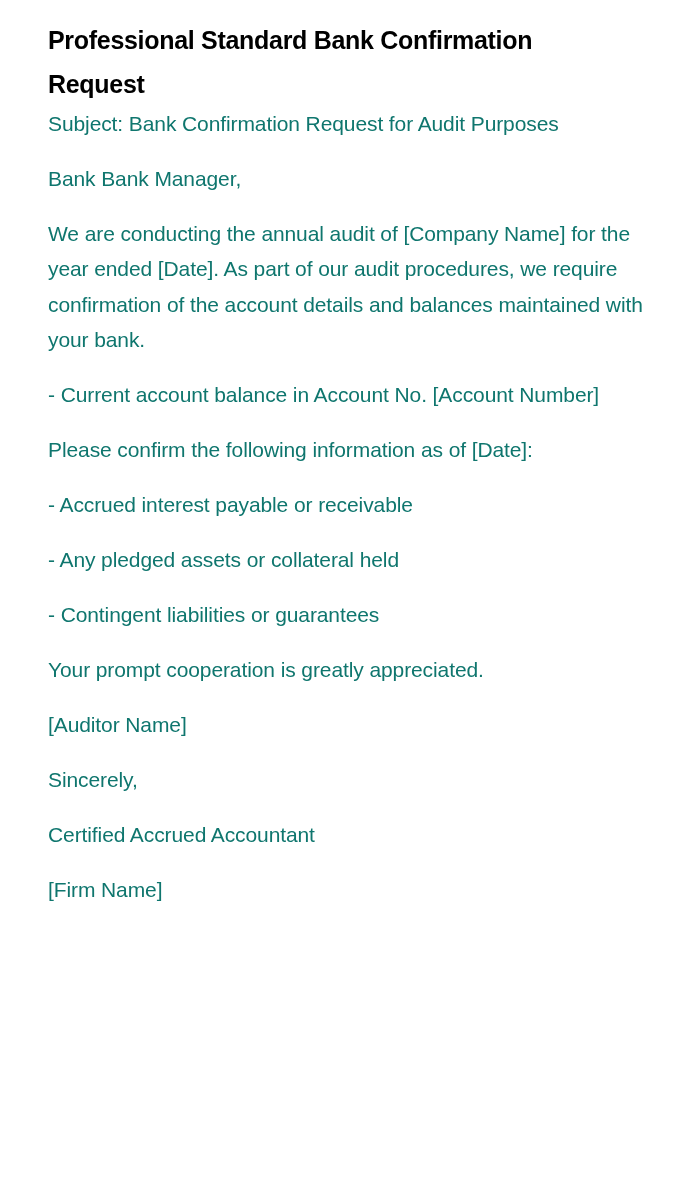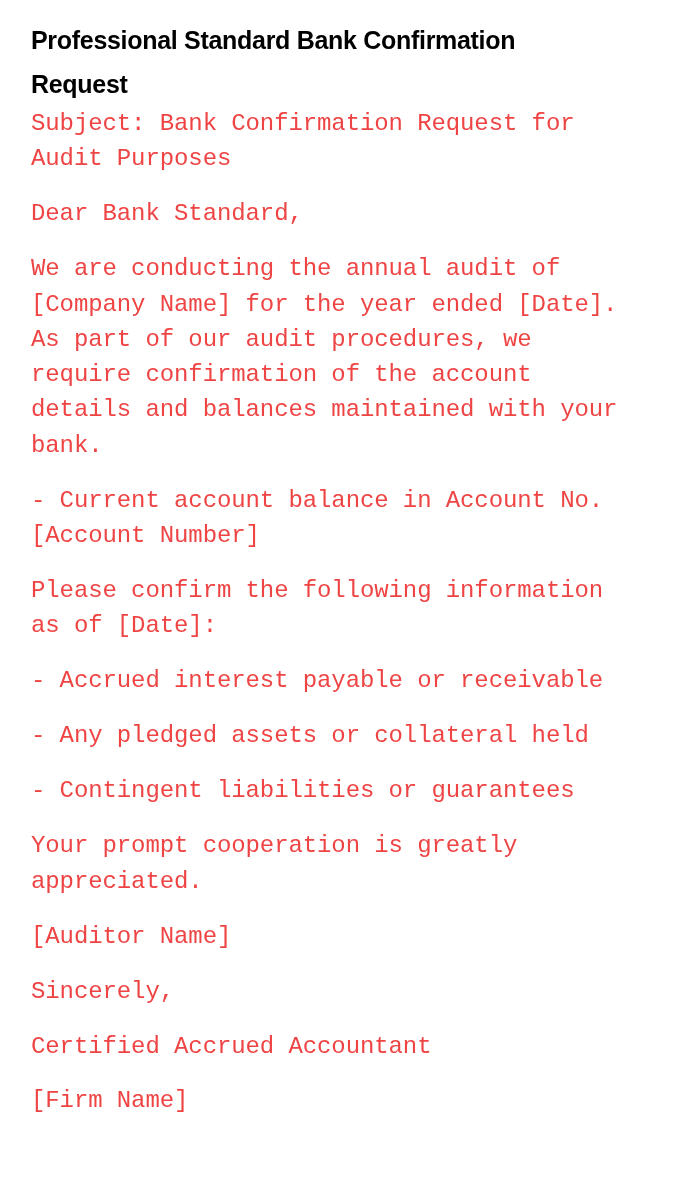--- a/index.html
+++ b/index.html
@@ -9,56 +9,55 @@
     }
     body {
       width: 700px;
       height: 1177px;
       overflow: hidden;
       font-family: "Liberation Sans", sans-serif;
       color: #111111;
     }
     .page {
       position: relative;
-      padding: 18px 40px 0 31px;
+      padding: 18px 40px 0 48px;
       box-sizing: border-box;
       width: 700px;
     }
     .title {
       font-family: "Liberation Sans", sans-serif;
       font-weight: bold;
       font-size: 25px;
       line-height: 44px;
       margin: 0 0 0 0;
       letter-spacing: -0.3px;
       color: #000000;
       width: 560px;
     }
     .para {
-      font-size: 24px;
+      font-size: 21px;
       line-height: 35.3px;
       margin: 0 0 19.7px 0;
-      color: #ef4444;
+      color: #0f766e;
       letter-spacing: -0.1px;
       width: 600px;
-      font-family: Liberation Mono, monospace;
     }
     .subject {
       margin-top: 0px;
     }
   </style>
 </head>
 <body>
 
 <div class="page">
   <h1 class="title">Professional Standard Bank Confirmation Request</h1>
 
   <p class="para subject">Subject: Bank Confirmation Request for Audit Purposes</p>
 
-  <p class="para">Dear Bank Standard,</p>
+  <p class="para">Bank Bank Manager,</p>
 
   <p class="para">We are conducting the annual audit of [Company Name] for the year ended [Date]. As part of our audit procedures, we require confirmation of the account details and balances maintained with your bank.</p>
 
   <p class="para">- Current account balance in Account No. [Account Number]</p>
 
   <p class="para">Please confirm the following information as of [Date]:</p>
   <p class="para">- Accrued interest payable or receivable</p>
   <p class="para">- Any pledged assets or collateral held</p>
   <p class="para">- Contingent liabilities or guarantees</p>
 

